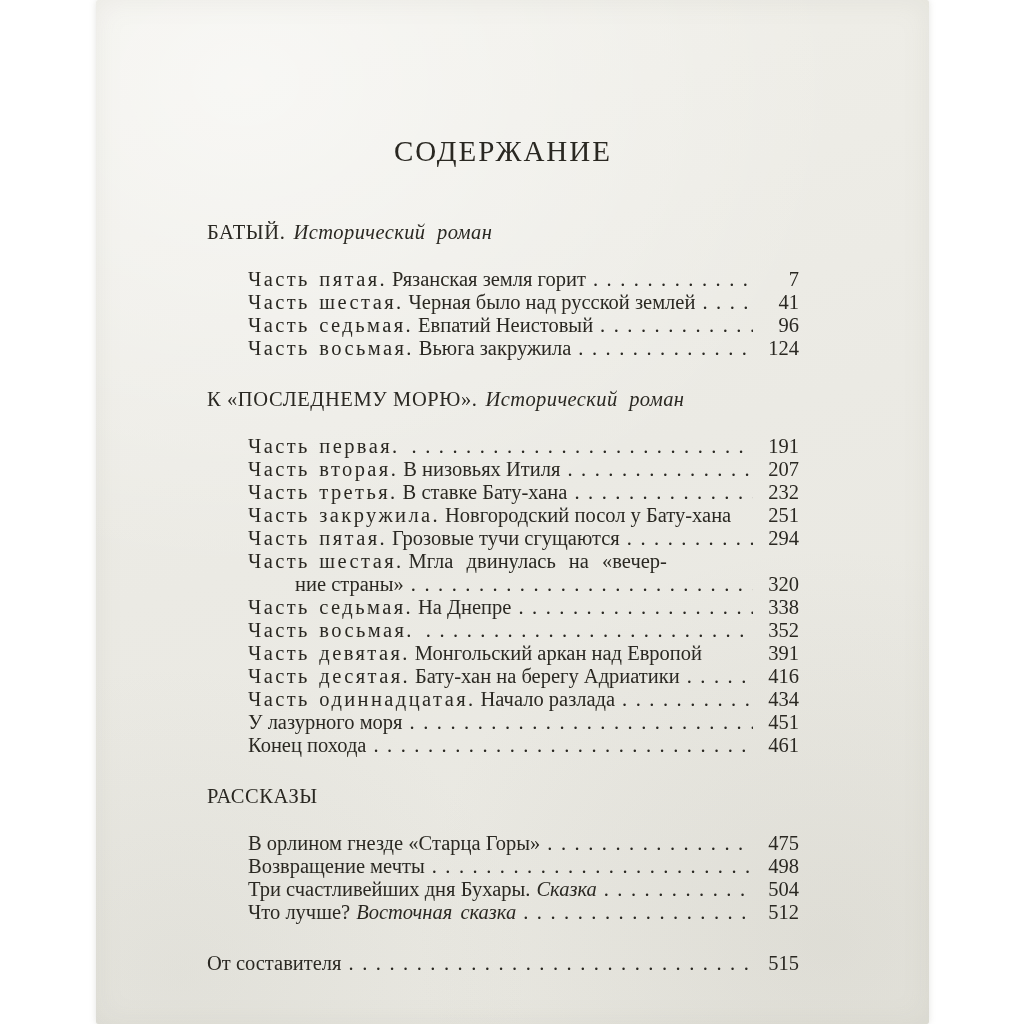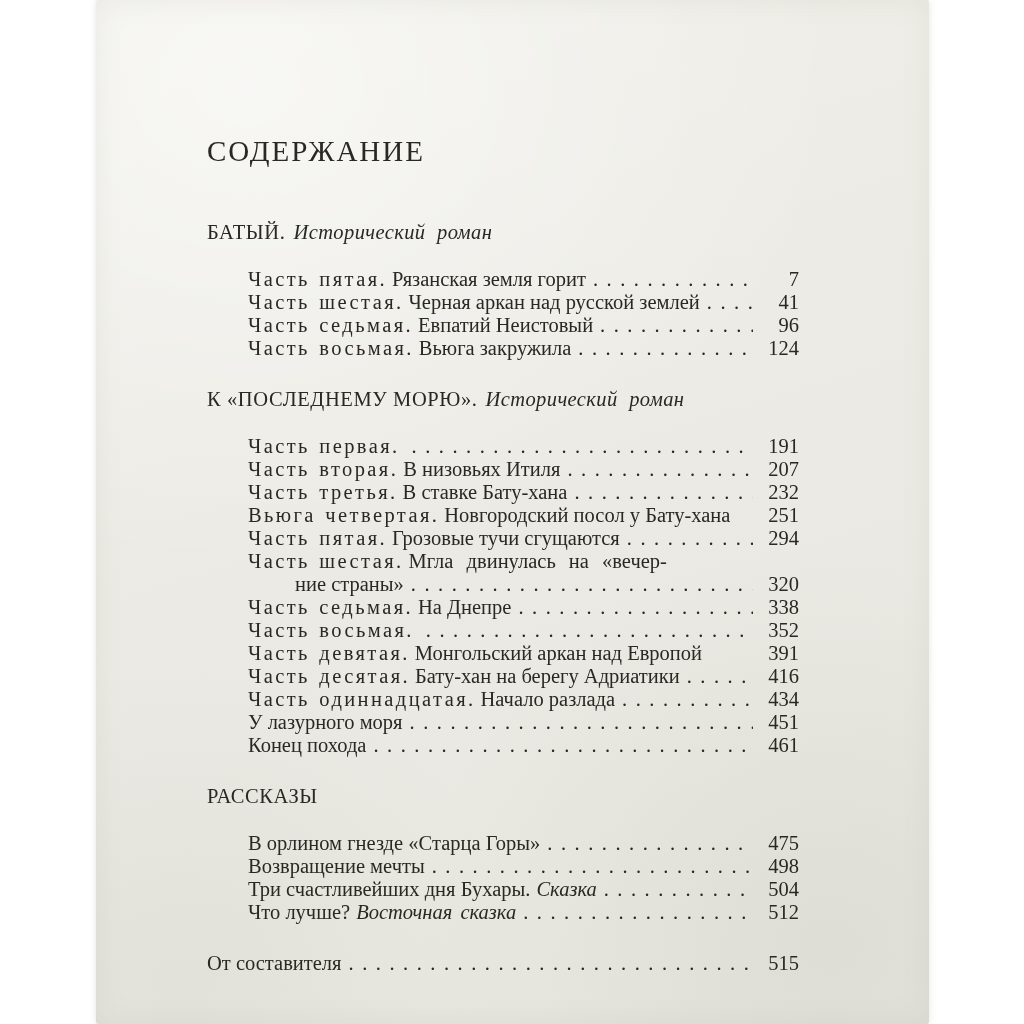--- a/index.html
+++ b/index.html
@@ -32,20 +32,21 @@
       linear-gradient(163deg, #f0efe9 0%, #ebeae4 48%, #e8e7e0 100%);
     box-shadow: inset 0 0 28px rgba(140, 138, 122, 0.10), 0 0 6px rgba(150,150,140,0.25);
     border-radius: 2px;
   }
   .toc-title {
     margin: 0 0 53px 0;
     font-size: 29px;
     line-height: 34px;
     font-weight: 400;
     letter-spacing: 2px;
+    text-align: center;
     white-space: nowrap;
   }
   .section-heading {
     margin: 17px 0 24px 0;
     font-size: 20.5px;
     line-height: 23px;
     font-weight: 400;
     letter-spacing: 0.6px;
     white-space: nowrap;
   }
@@ -121,21 +122,21 @@
       <span class="lead">Часть пятая.</span>
       <span class="title">Рязанская земля горит</span>
 
       <span class="dots"></span>
       <span class="page-num">7</span>
     </div>
   </div>
             <div class="toc-row">
     <div class="row-line">
       <span class="lead">Часть шестая.</span>
-      <span class="title">Черная аркан над русской землей</span>
+      <span class="title">Черная было над русской землей</span>
 
       <span class="dots"></span>
       <span class="page-num">41</span>
     </div>
   </div>
             <div class="toc-row">
     <div class="row-line">
       <span class="lead">Часть седьмая.</span>
       <span class="title">Евпатий Неистовый</span>
 
@@ -180,21 +181,21 @@
     <div class="row-line">
       <span class="lead">Часть третья.</span>
       <span class="title">В ставке Бату-хана</span>
 
       <span class="dots"></span>
       <span class="page-num">232</span>
     </div>
   </div>
             <div class="toc-row">
     <div class="row-line">
-      <span class="lead">Вьюга четвертая.</span>
+      <span class="lead">Часть закружила.</span>
       <span class="title">Новгородский посол у Бату-хана</span>
 
       <span class="spacer"></span>
       <span class="page-num">251</span>
     </div>
   </div>
             <div class="toc-row">
     <div class="row-line">
       <span class="lead">Часть пятая.</span>
       <span class="title">Грозовые тучи сгущаются</span>

